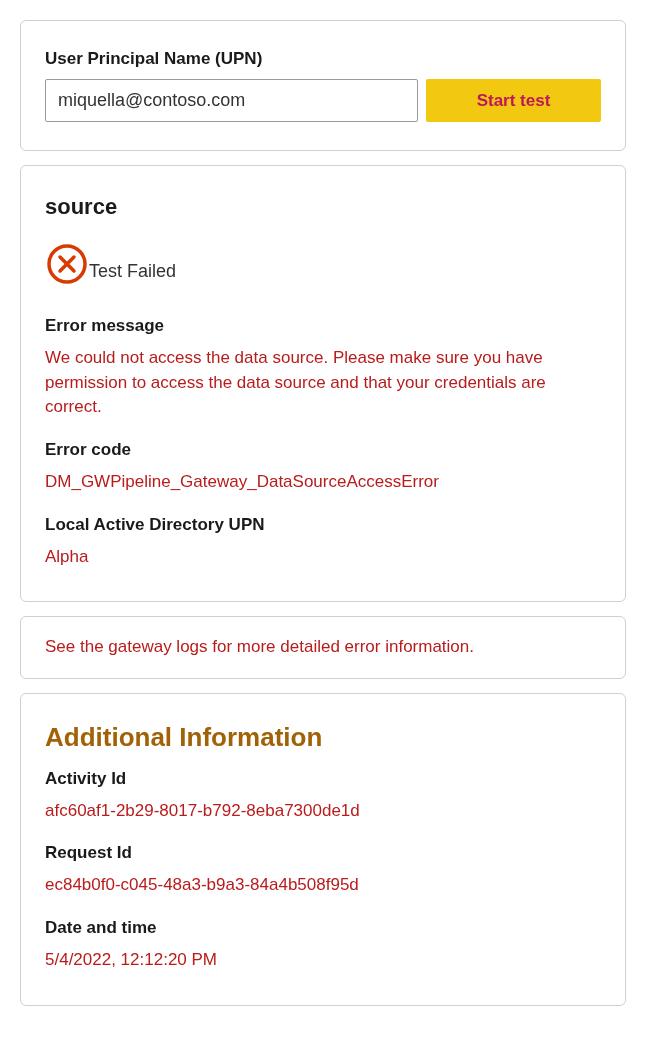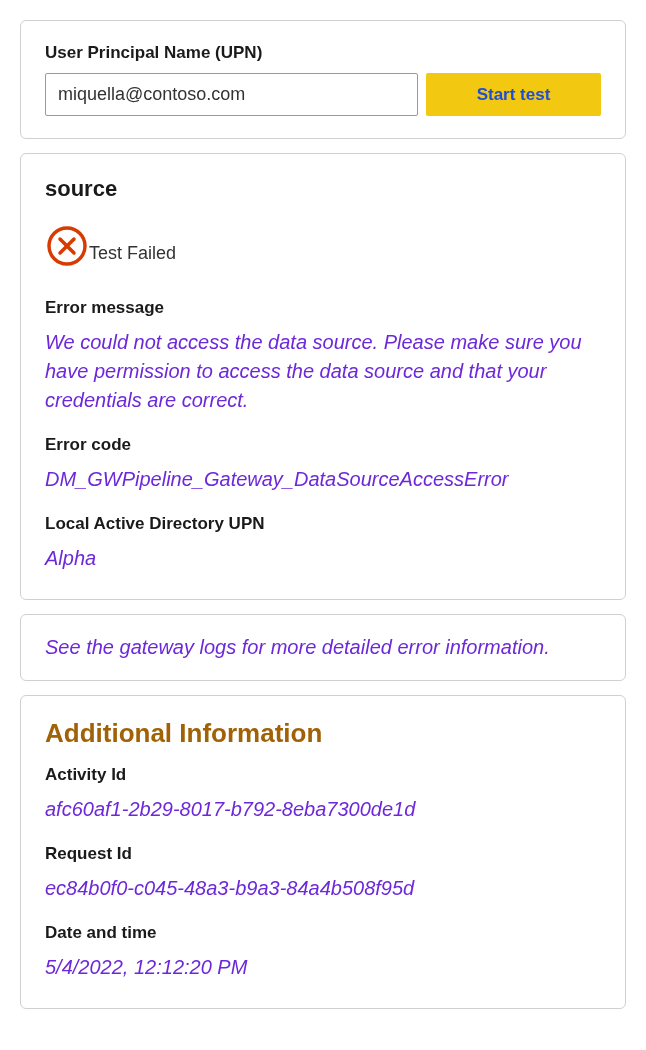--- a/index.html
+++ b/index.html
@@ -7,21 +7,21 @@
     margin: 0;
     padding: 20px;
     font-family: "Segoe UI", -apple-system, BlinkMacSystemFont, sans-serif;
     background: #ffffff;
     color: #1a1a1a;
     width: 646px;
   }
   .card {
     border: 1px solid #d0d0d0;
     border-radius: 6px;
-    padding: 22px 24px;
+    padding: 28px 24px;
     margin-bottom: 14px;
   }
   .card-tight {
     padding: 18px 24px;
   }
   .field-label, .section-label {
     font-weight: 600;
     font-size: 17px;
     color: #1a1a1a;
     margin-bottom: 10px;
@@ -38,21 +38,21 @@
     border-radius: 2px;
     padding: 10px 12px;
     font-size: 18px;
     color: #333;
     outline: none;
   }
   .start-btn {
     width: 175px;
     border: none;
     background: #f2c811;
-    color: #1d4ed8;
+    color: #be185d;
     font-weight: 600;
     font-size: 17px;
     cursor: pointer;
     margin-left: 8px;
     border-radius: 2px;
   }
   .result-title {
     font-weight: 700;
     font-size: 22px;
     margin: 0 0 22px 0;
@@ -62,25 +62,24 @@
     display: flex;
     align-items: center;
     margin-bottom: 26px;
   }
   .status-text {
     font-size: 18px;
     color: #333;
     margin-top: 10px;
   }
   .body-text {
-    font-size: 20px;
-    color: #6d28d9;
+    font-size: 17px;
+    color: #b91c1c;
     line-height: 1.45;
     margin-bottom: 4px;
-    font-style: italic;
   }
   .info-title {
     font-weight: 600;
     font-size: 26px;
     margin: 0 0 16px 0;
     color: #a16207;
   }
   .error-icon-svg { width: 44px; height: 44px; }
 </style>
 </head>

